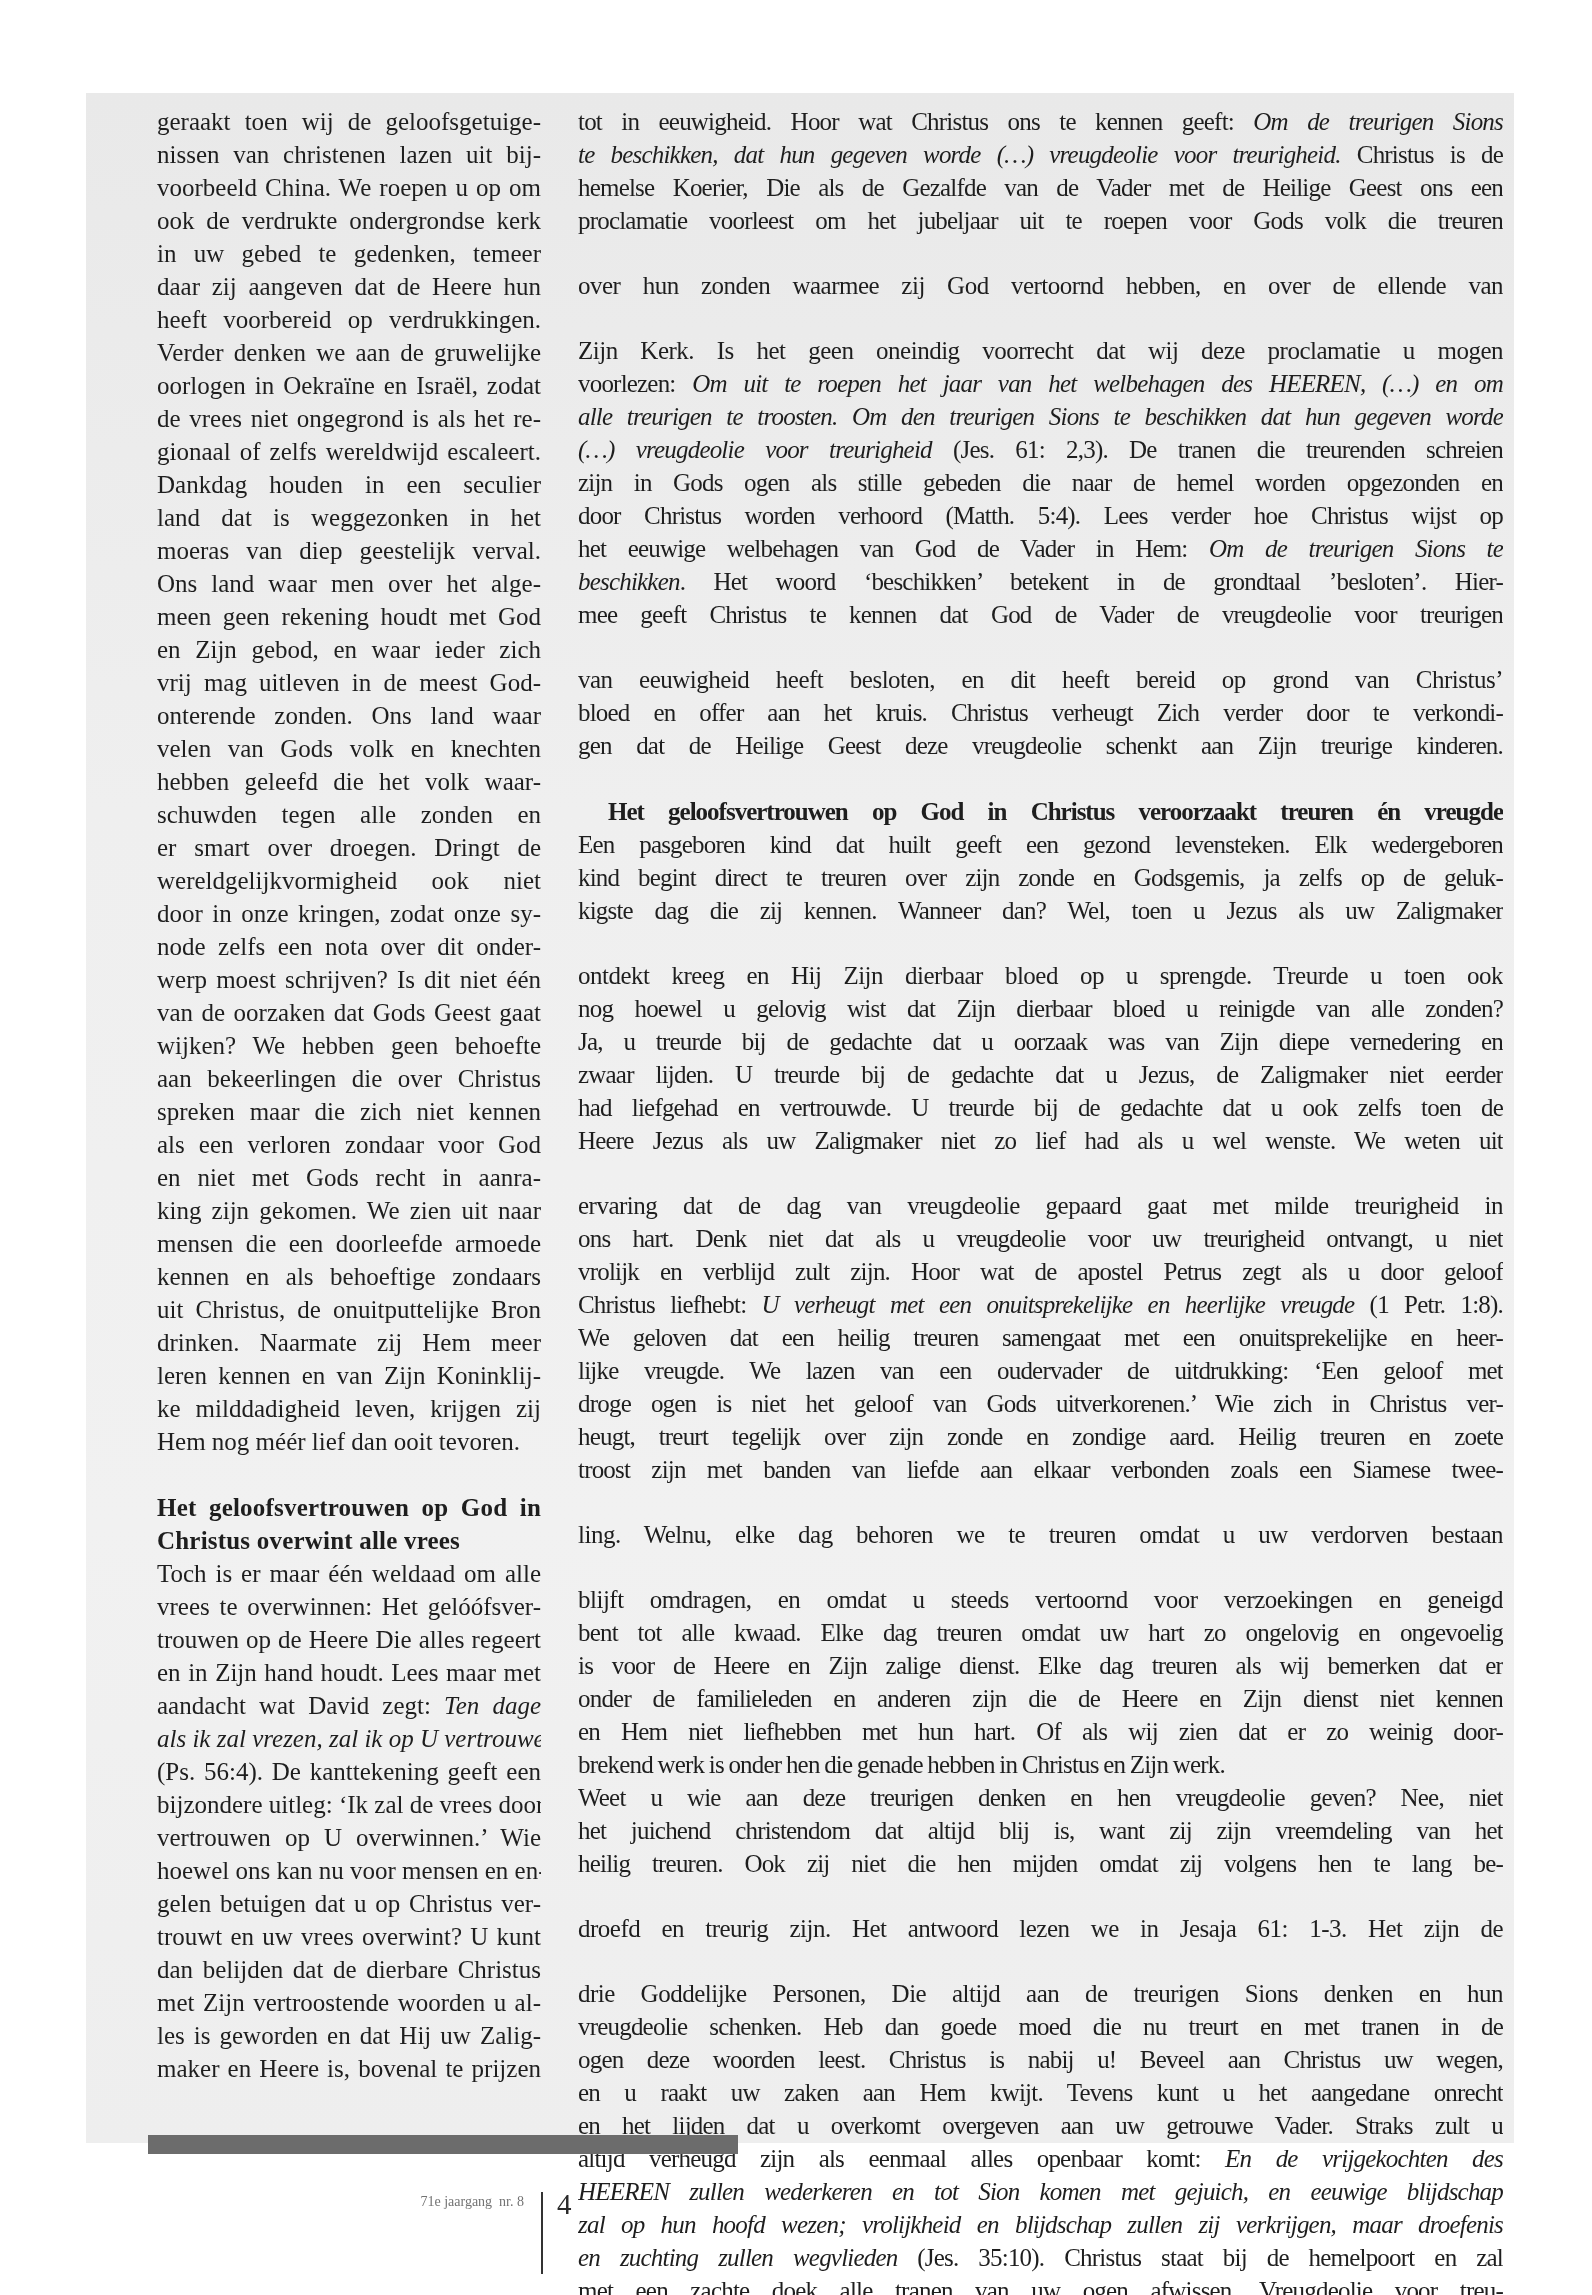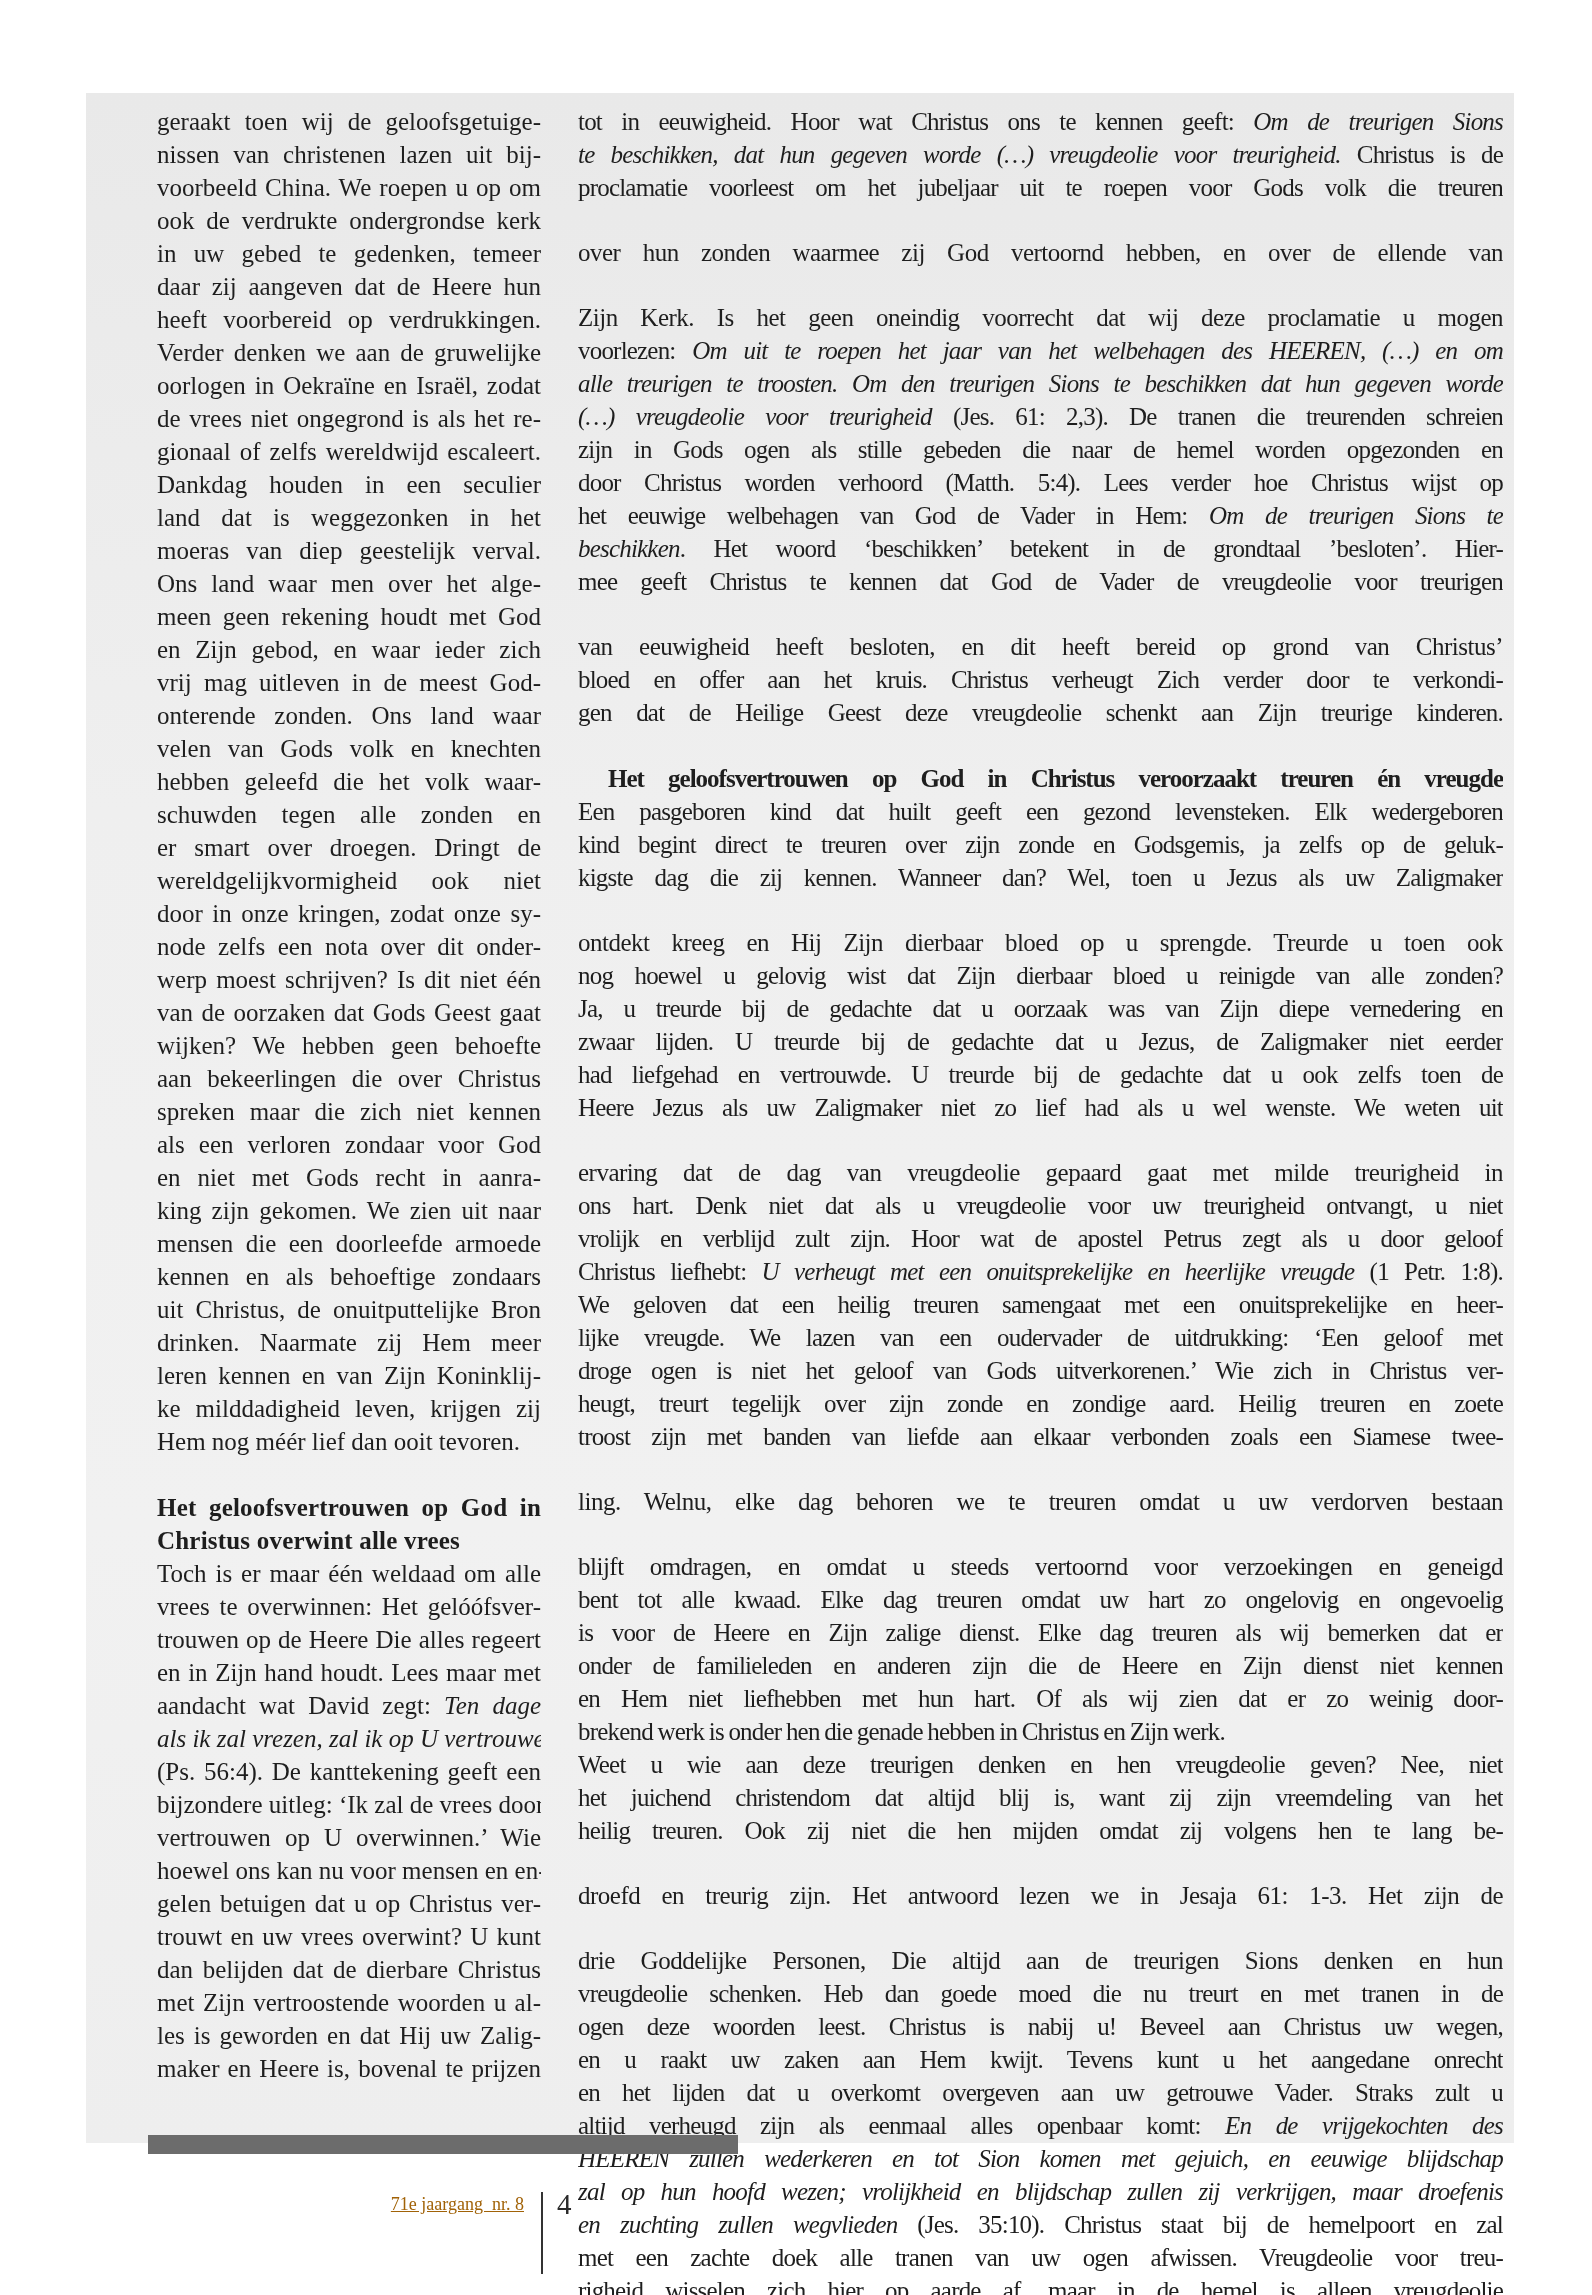--- a/index.html
+++ b/index.html
@@ -28,21 +28,21 @@
   .heading { font-weight: bold; }
   .col-left .heading { font-size: 25px; letter-spacing: 0.2px; }
   .col-right .heading { letter-spacing: -1px; margin-left: 30px; }
   i { }
   .bar {
     position: absolute; left: 148px; top: 2135px; width: 590px; height: 19px;
     background: #6c6c6c;
   }
   .footer-text {
     position: absolute; left: 356px; top: 2194px; width: 168px;
-    font-size: 18px; color: #a16207; text-align: right; white-space: pre; text-decoration: underline;
+    font-size: 14px; color: #737373; text-align: right; white-space: pre;
   }
   .footer-rule {
     position: absolute; left: 541px; top: 2192px; width: 1.7px; height: 82px; background: #333;
   }
   .page-number {
     position: absolute; left: 557px; top: 2188px; font-size: 29px; color: #2a2a2a;
   }
 </style>
 </head>
 <body>
@@ -115,20 +115,21 @@
     <span class="line">met Zijn vertroostende woorden u al-</span>
     <span class="line">les is geworden en dat Hij uw Zalig-</span>
     <span class="line">maker en Heere is, bovenal te prijzen</span>
   </div>
 </div>
 
 <div class="col col-right">
   <div>
     <span class="line"><span>tot in eeuwigheid. Hoor wat Christus ons te kennen geeft: </span><i>Om de treurigen Sions</i></span>
     <span class="line"><i>te beschikken, dat hun gegeven worde (…) vreugdeolie voor treurigheid.</i><span> Christus is de</span></span>
+    <span class="line">hemelse Koerier, Die als de Gezalfde van de Vader met de Heilige Geest ons een</span>
     <span class="line">proclamatie voorleest om het jubeljaar uit te roepen voor Gods volk die treuren</span>
     <span class="line wide">over hun zonden waarmee zij God vertoornd hebben, en over de ellende van</span>
     <span class="line wide">Zijn Kerk. Is het geen oneindig voorrecht dat wij deze proclamatie u mogen</span>
     <span class="line"><span>voorlezen: </span><i>Om uit te roepen het jaar van het welbehagen des HEEREN, (…) en om</i></span>
     <span class="line"><i>alle treurigen te troosten. Om den treurigen Sions te beschikken dat hun gegeven worde</i></span>
     <span class="line"><i>(…) vreugdeolie voor treurigheid</i><span> (Jes. 61: 2,3). De tranen die treurenden schreien</span></span>
     <span class="line">zijn in Gods ogen als stille gebeden die naar de hemel worden opgezonden en</span>
     <span class="line">door Christus worden verhoord (Matth. 5:4). Lees verder hoe Christus wijst op</span>
     <span class="line"><span>het eeuwige welbehagen van God de Vader in Hem: </span><i>Om de treurigen Sions te</i></span>
     <span class="line"><i>beschikken</i><span>. Het woord ‘beschikken’ betekent in de grondtaal ’besloten’. Hier-</span></span>

